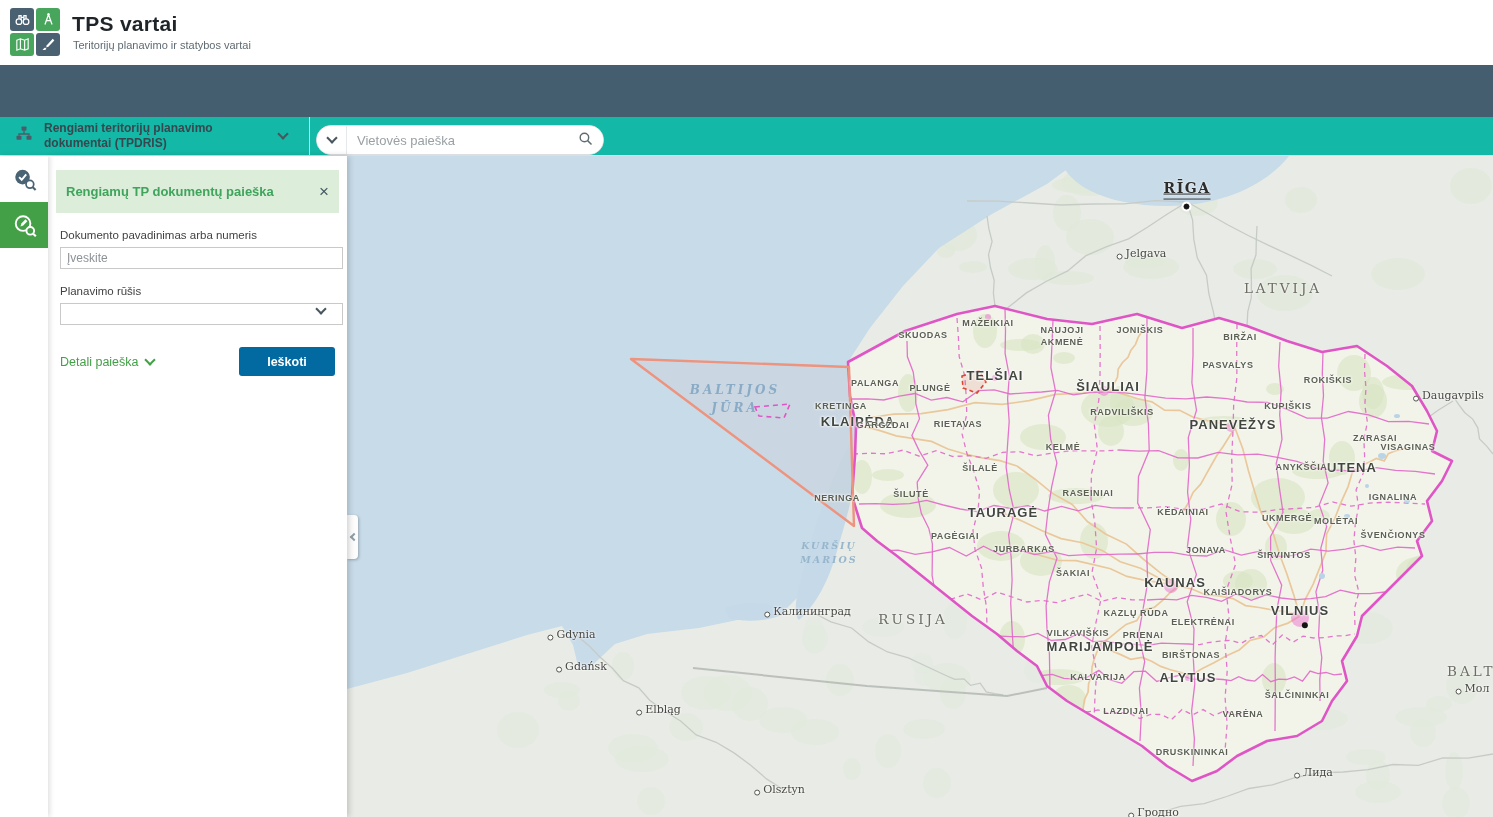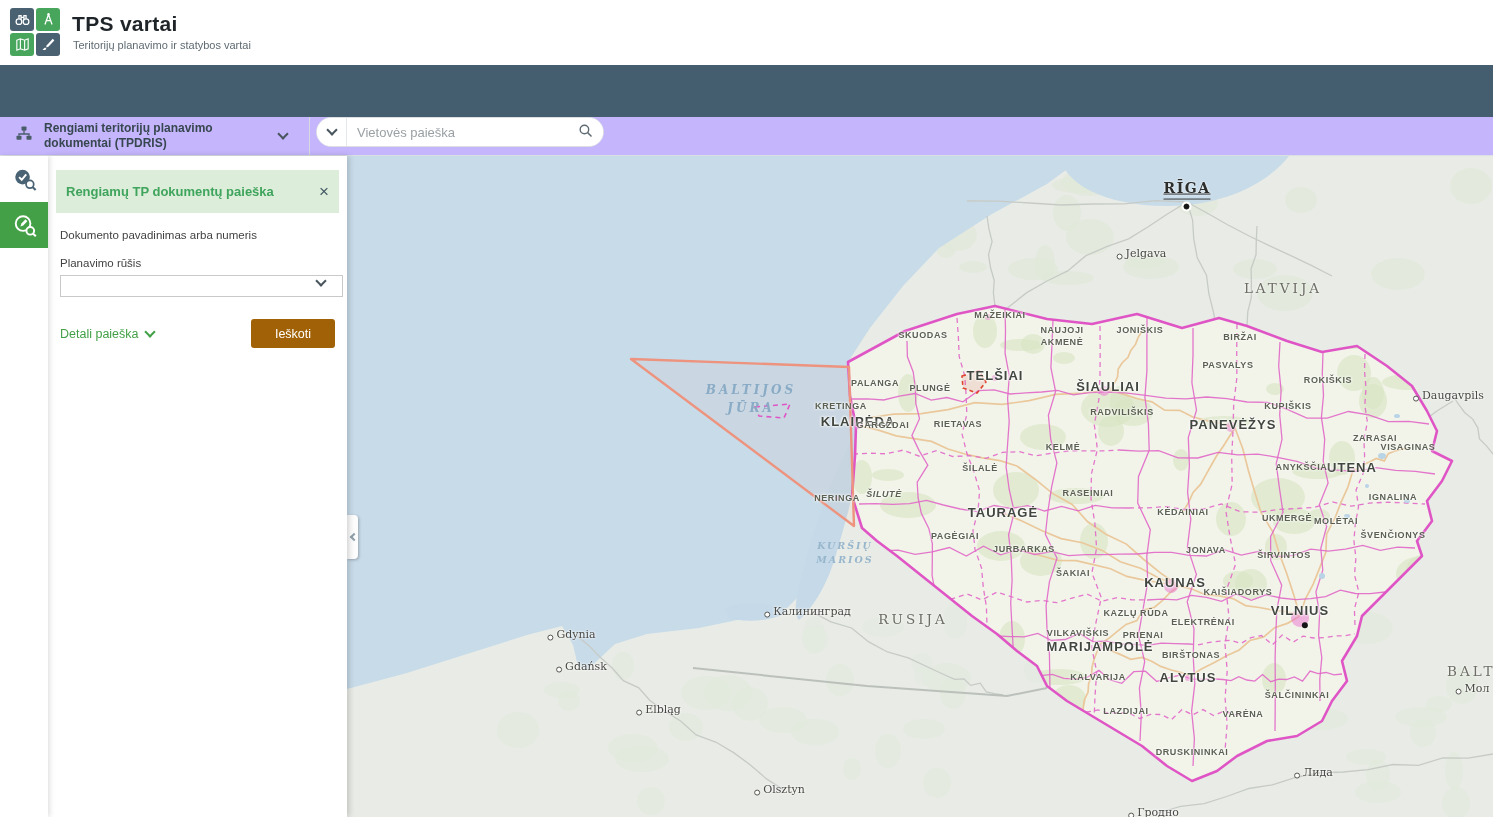--- a/index.html
+++ b/index.html
@@ -15,22 +15,22 @@
   .tile svg { width:17px; height:17px; }
   .tile.slate { background:#4a6172; }
   .tile.green { background:#47a65c; }
   #app-title { position:absolute; left:72px; top:12px; font-size:21px; font-weight:bold; color:#1f2428; letter-spacing:.3px;}
   #app-subtitle { position:absolute; left:73px; top:39px; font-size:11px; color:#5f6b72; }
 
   
   #topbar { position:absolute; left:0; top:65px; width:100%; height:52px; background:#445d6f; }
 
   
-  #toolbar { position:absolute; left:0; top:117px; width:100%; height:39px; background:#c4b5fd;
-    border-bottom:1px solid #dadfe2; display:flex; align-items:flex-start; }
+  #toolbar { position:absolute; left:0; top:117px; width:100%; height:39px; background:#14b8a6;
+    border-bottom:1px solid #dadfe2; display:flex; align-items:flex-end; }
   #layer-dd { display:flex; align-items:center; gap:10px; padding:0 14px; height:100%; cursor:pointer; max-width:310px;}
   #layer-dd svg { width:20px; height:20px; flex:0 0 auto; }
   #layer-dd-label { font-size:12px; font-weight:bold; color:#37474f; line-height:1.25; width:225px; }
   .chev { width:8px; height:8px; border-right:2px solid #49565e; border-bottom:2px solid #49565e;
     transform:rotate(45deg); display:inline-block; flex:0 0 auto; margin-top:-4px;}
   #tb-divider { width:1px; height:38px; background:#d6dbde; margin:0 4px 0 8px; }
   #search-pill { display:flex; align-items:center; height:30px; width:288px; background:#fff;
     border:1px solid #dcdfe2; border-radius:16px; overflow:hidden; margin-left:2px;}
   #search-pill-chev { width:30px; height:100%; display:flex; align-items:center; justify-content:center;
     border-right:1px solid #e6e9eb; cursor:pointer; background:#fff;}
@@ -62,22 +62,22 @@
     padding:0 6px; color:#555; outline:none; font-family:"Liberation Sans",sans-serif; display:block;}
   .fld-input::placeholder { color:#8d9297; }
   .fld-select { width:283px; height:22px; margin:0 4px; border:1px solid #c9c9c9; background:#fff;
     -webkit-appearance:none; appearance:none; font-size:12px; color:#555; padding:0 6px; outline:none;}
   .select-wrap { position:relative; }
   .select-wrap .chev { position:absolute; right:14px; top:6px; pointer-events:none; }
   #panel-actions { display:flex; align-items:center; justify-content:space-between; margin:22px 4px 0 4px;}
   #detail-link { font-size:12.5px; color:#43a047; cursor:pointer; display:flex; align-items:center; gap:7px;
     background:none; border:0; font-family:"Liberation Sans",sans-serif;}
   #detail-link .chev { border-color:#43a047; margin-top:-3px;}
-  #search-btn { background:#a16207; color:#fff; font-size:12.5px; font-weight:normal; border:0;
-    border-radius:3px; width:84px; height:29px; cursor:pointer; font-family:"Liberation Sans",sans-serif;}
+  #search-btn { background:#0369a1; color:#fff; font-size:12.5px; font-weight:bold; border:0;
+    border-radius:3px; width:96px; height:29px; cursor:pointer; font-family:"Liberation Sans",sans-serif;}
 
   
   #map { position:absolute; left:347px; top:156px; width:1146px; height:661px; overflow:hidden;
     background:#e9ece6; cursor:grab;}
   #map-svg { position:absolute; left:0; top:0; }
   .lbl { position:absolute; transform:translate(-50%,-50%); white-space:pre-line; text-align:center;
     pointer-events:none; line-height:1.35;}
   .major { font-size:13px; font-weight:bold; color:#41463f; letter-spacing:1px;
     text-shadow:0 0 3px #fff,0 0 3px #fff,0 0 2px #fff;}
   .minor { font-size:9px; font-weight:bold; color:#5b6053; letter-spacing:.6px;
@@ -91,21 +91,21 @@
     text-shadow:0 0 3px #fff;text-decoration:underline;}
   .capital::after { content:''; position:absolute; left:50%; top:100%; margin:5px 0 0 -4px;
     width:4px; height:4px; background:#161616; border:1.6px solid #161616; border-radius:50%;
     box-shadow:0 0 0 2px #fff;}
   .dot::after { content:''; position:absolute; left:58%; top:100%; margin:2px 0 0 -3px;
     width:6px; height:6px; background:#141414; border-radius:50%;}
   .country { font-family:"DejaVu Serif",serif; font-size:13.5px; color:#6d6d66; letter-spacing:3px;
     text-shadow:0 0 3px #fff;}
   .country.left { transform:translate(0,-50%); text-align:left;}
   .sea { font-family:"DejaVu Serif",serif; font-style:italic; font-weight:bold; font-size:12px;
-    color:#89abc6; letter-spacing:3px; line-height:1.5;margin-left:16px;}
+    color:#89abc6; letter-spacing:3px; line-height:1.5;}
   .sea.seasm { font-size:9.5px; letter-spacing:2px; color:#97b6cc;}
   #collapse-handle { position:absolute; left:0; top:359px; width:11px; height:44px; background:#fdfdfd;
     border-radius:0 4px 4px 0; box-shadow:1px 1px 3px rgba(0,0,0,.25); cursor:pointer; z-index:10;
     display:flex; align-items:center; justify-content:center; border:0;}
   #collapse-handle .chev { width:6px; height:6px; border-color:#8fa0aa;
     transform:rotate(135deg); margin:0 0 0 2px;}
 </style>
 </head>
 <body>
 
@@ -188,20 +188,21 @@
         </svg>
       </button>
     </div>
 
   <div id="panel">
     <div id="panel-header">
       <span id="panel-title">Rengiamų TP dokumentų paieška</span>
       <button id="panel-close">×</button>
     </div>
     <div class="fld-label">Dokumento pavadinimas arba numeris</div>
+    <input class="fld-input" value="" placeholder="Įveskite" style="">
     <div class="fld-label">Planavimo rūšis</div>
     <div class="select-wrap">
       <select class="fld-select"><option></option></select>
       <span class="chev"></span>
     </div>
     <div id="panel-actions">
       <button id="detail-link">
         <span>Detali paieška</span>
         <span class="chev"></span>
       </button>
@@ -465,35 +466,35 @@
         <div class="lbl major" style="left: 1005px; top: 312px;">UTENA</div>
         <div class="lbl major" style="left: 656px; top: 357px;">TAURAGĖ</div>
         <div class="lbl major" style="left: 828px; top: 427px;">KAUNAS</div>
         <div class="lbl major dot" style="left: 953px; top: 455px;">VILNIUS</div>
         <div class="lbl major" style="left: 753px; top: 491px;">MARIJAMPOLĖ</div>
         <div class="lbl major" style="left: 841px; top: 522px;">ALYTUS</div>
         <div class="lbl minor" style="left: 528px; top: 227px;">PALANGA</div>
         <div class="lbl minor" style="left: 494px; top: 250px;">KRETINGA</div>
         <div class="lbl minor" style="left: 583px; top: 232px;">PLUNGĖ</div>
         <div class="lbl minor" style="left: 576px; top: 179px;">SKUODAS</div>
-        <div class="lbl minor" style="left: 641px; top: 159px; margin-left: 12px;">MAŽEIKIAI</div>
+        <div class="lbl minor" style="left: 641px; top: 167px;">MAŽEIKIAI</div>
         <div class="lbl minor" style="left: 715px; top: 180px;">NAUJOJI
 AKMENĖ</div>
         <div class="lbl minor" style="left: 793px; top: 174px;">JONIŠKIS</div>
         <div class="lbl minor" style="left: 893px; top: 181px;">BIRŽAI</div>
         <div class="lbl minor" style="left: 881px; top: 209px;">PASVALYS</div>
         <div class="lbl minor" style="left: 981px; top: 224px;">ROKIŠKIS</div>
         <div class="lbl minor" style="left: 941px; top: 250px;">KUPIŠKIS</div>
         <div class="lbl minor" style="left: 775px; top: 256px;">RADVILIŠKIS</div>
         <div class="lbl minor" style="left: 536px; top: 269px;">GARGŽDAI</div>
         <div class="lbl minor" style="left: 611px; top: 268px;">RIETAVAS</div>
         <div class="lbl minor" style="left: 716px; top: 291px;">KELMĖ</div>
         <div class="lbl minor" style="left: 633px; top: 312px;">ŠILALĖ</div>
         <div class="lbl minor" style="left: 741px; top: 337px;">RASEINIAI</div>
-        <div class="lbl minor" style="left: 537px; top: 338px; font-style: italic;">ŠILUTĖ</div>
+        <div class="lbl minor" style="left: 564px; top: 338px;">ŠILUTĖ</div>
         <div class="lbl minor" style="left: 1028px; top: 282px;">ZARASAI</div>
         <div class="lbl minor" style="left: 1061px; top: 291px;">VISAGINAS</div>
         <div class="lbl minor" style="left: 956px; top: 311px;">ANYKŠČIAI</div>
         <div class="lbl minor" style="left: 1046px; top: 341px;">IGNALINA</div>
         <div class="lbl minor" style="left: 989px; top: 365px;">MOLĖTAI</div>
         <div class="lbl minor" style="left: 1046px; top: 379px;">ŠVENČIONYS</div>
         <div class="lbl minor" style="left: 920px; top: 362px; padding-left: 40px;">UKMERGĖ</div>
         <div class="lbl minor" style="left: 937px; top: 399px;">ŠIRVINTOS</div>
         <div class="lbl minor" style="left: 836px; top: 356px;">KĖDAINIAI</div>
         <div class="lbl minor" style="left: 859px; top: 394px;">JONAVA</div>

